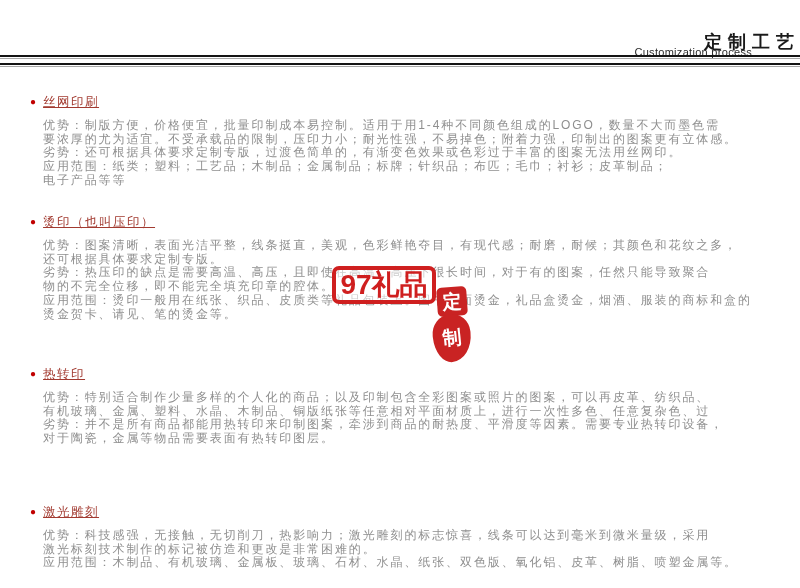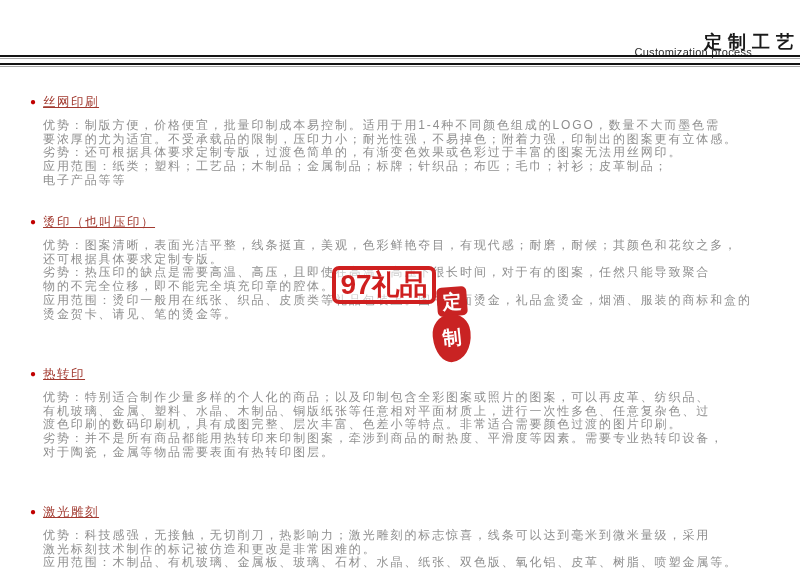--- a/index.html
+++ b/index.html
@@ -163,21 +163,20 @@
     </div>
   </div>
 
   <div class="section sec-3">
     <div class="sec-head">
       <span class="bullet">●</span><span class="sec-title">热转印</span>
     </div>
     <div class="sec-body">
       <div class="body-line">优势：特别适合制作少量多样的个人化的商品；以及印制包含全彩图案或照片的图案，可以再皮革、纺织品、</div>
       <div class="body-line">有机玻璃、金属、塑料、水晶、木制品、铜版纸张等任意相对平面材质上，进行一次性多色、任意复杂色、过</div>
-      <div class="body-line">渡色印刷的数码印刷机，具有成图完整、层次丰富、色差小等特点。非常适合需要颜色过渡的图片印刷。</div>
       <div class="body-line">劣势：并不是所有商品都能用热转印来印制图案，牵涉到商品的耐热度、平滑度等因素。需要专业热转印设备，</div>
       <div class="body-line">对于陶瓷，金属等物品需要表面有热转印图层。</div>
     </div>
   </div>
 
   <div class="section sec-4">
     <div class="sec-head">
       <span class="bullet">●</span><span class="sec-title">激光雕刻</span>
     </div>
     <div class="sec-body">

